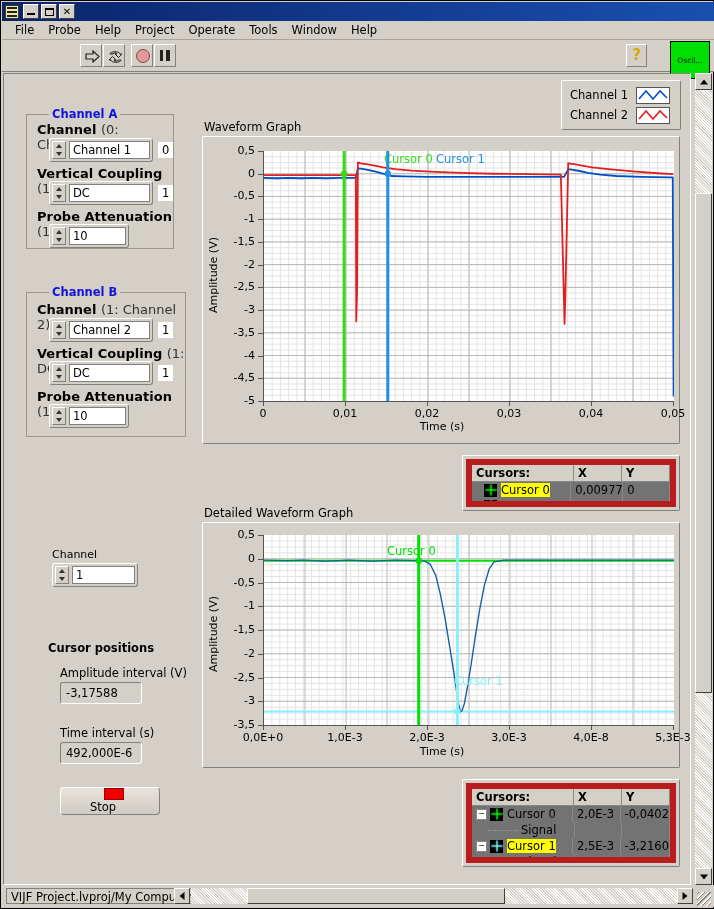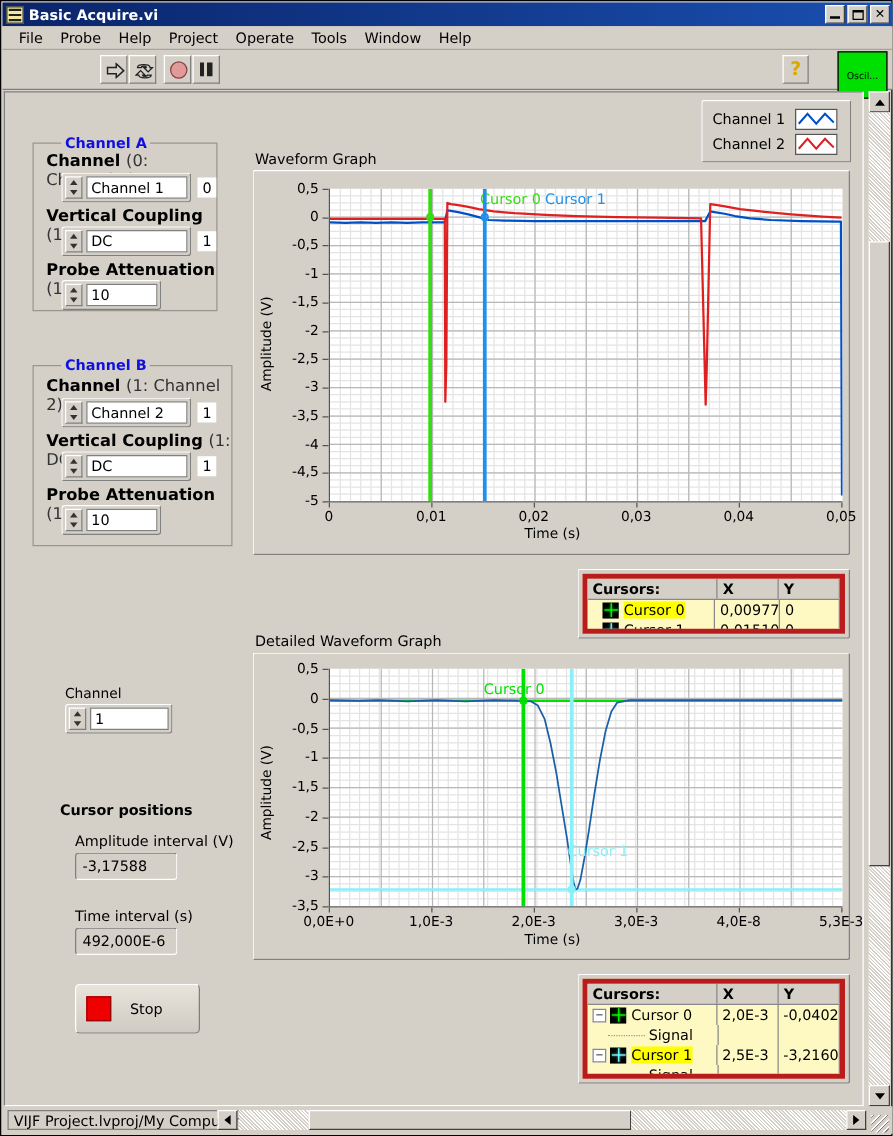--- a/index.html
+++ b/index.html
@@ -219,21 +219,21 @@
   
   .ctable{
     position:absolute;
     background:#d4d0c8;
     border-top:1px solid #fff;border-left:1px solid #fff;
     border-right:1px solid #808080;border-bottom:1px solid #808080;
     box-sizing:border-box;
     border-radius:2px;padding:3px;
   }
   .ctable-inner{
-    background:#fef9c3;border:4px solid #b91c1c;box-sizing:border-box;
+    background:#737373;border:6px solid #b91c1c;box-sizing:border-box;
     width:100%;height:100%;position:relative;overflow:hidden;
   }
   .ct-row{display:flex;height:16px;align-items:center;font-size:11.5px;}
   .ct-head{background:#d4d0c8;font-weight:bold;border-bottom:1px solid #888;}
   .ct-c0{width:110px;padding-left:4px;box-sizing:border-box;display:flex;align-items:center;overflow:hidden;white-space:nowrap;}
   .ct-c1{width:52px;padding-left:4px;box-sizing:border-box;border-left:1px solid #888;height:100%;display:flex;align-items:center;}
   .ct-c2{width:52px;padding-left:4px;box-sizing:border-box;border-left:1px solid #888;height:100%;display:flex;align-items:center;}
   .ct-c3{flex:1;border-left:1px solid #888;height:100%;background:#d4d0c8;}
   .cur-icon{
     width:13px;height:13px;background:#000;margin-right:4px;flex:none;position:relative;
@@ -333,21 +333,20 @@
     background:repeating-linear-gradient(135deg,#fff 0 1px,#808080 1px 2px,transparent 2px 4px);
   }
 </style>
 </head>
 <body>
 
 <div class="win">
 
   <div class="titlebar">
     <div class="title-icon"></div>
-    <div class="title-text">Basic Acquire.vi</div>
     <div class="title-btns">
       <div class="tbtn">
           <span class="min-glyph"></span>
         </div>
       <div class="tbtn">
           <span class="max-glyph"></span>
         </div>
       <div class="tbtn close">✕</div>
     </div>
   </div>
@@ -499,21 +498,21 @@
         <div class="numfield" style="flex:1;">1</div>
       </div>
     </div>
 
     <div style="position:absolute;left:44px;top:567px;font-weight:bold;font-size:11.5px;">Cursor positions</div>
     <div style="position:absolute;left:56px;top:592px;font-size:11.5px;">Amplitude interval (V)</div>
     <div class="indicator" style="position:absolute;left:56px;top:608px;width:82px;height:22px;">-3,17588</div>
     <div style="position:absolute;left:56px;top:652px;font-size:11.5px;">Time interval (s)</div>
     <div class="indicator" style="position:absolute;left:56px;top:668px;width:82px;height:22px;">492,000E-6</div>
 
-    <div class="stopbtn" style="left:56px;top:713px;width:100px;height:40px;">
+    <div class="stopbtn" style="left:56px;top:713px;width:100px;height:28px;flex-direction:column;">
       <span class="stop-sq"></span>
       <span class="stop-txt">Stop</span>
     </div>
 
     <div class="legend" style="left:557px;top:6px;width:120px;height:50px;">
       <div class="legend-row">
         <span class="legend-name">Channel 1</span>
         <span class="legend-swatch">
           <svg width="32" height="15" viewBox="0 0 32 15">
               <polyline points="2,11 9,3 16,11 23,3 30,10" fill="none" stroke="#0050c8" stroke-width="1.6"></polyline>

